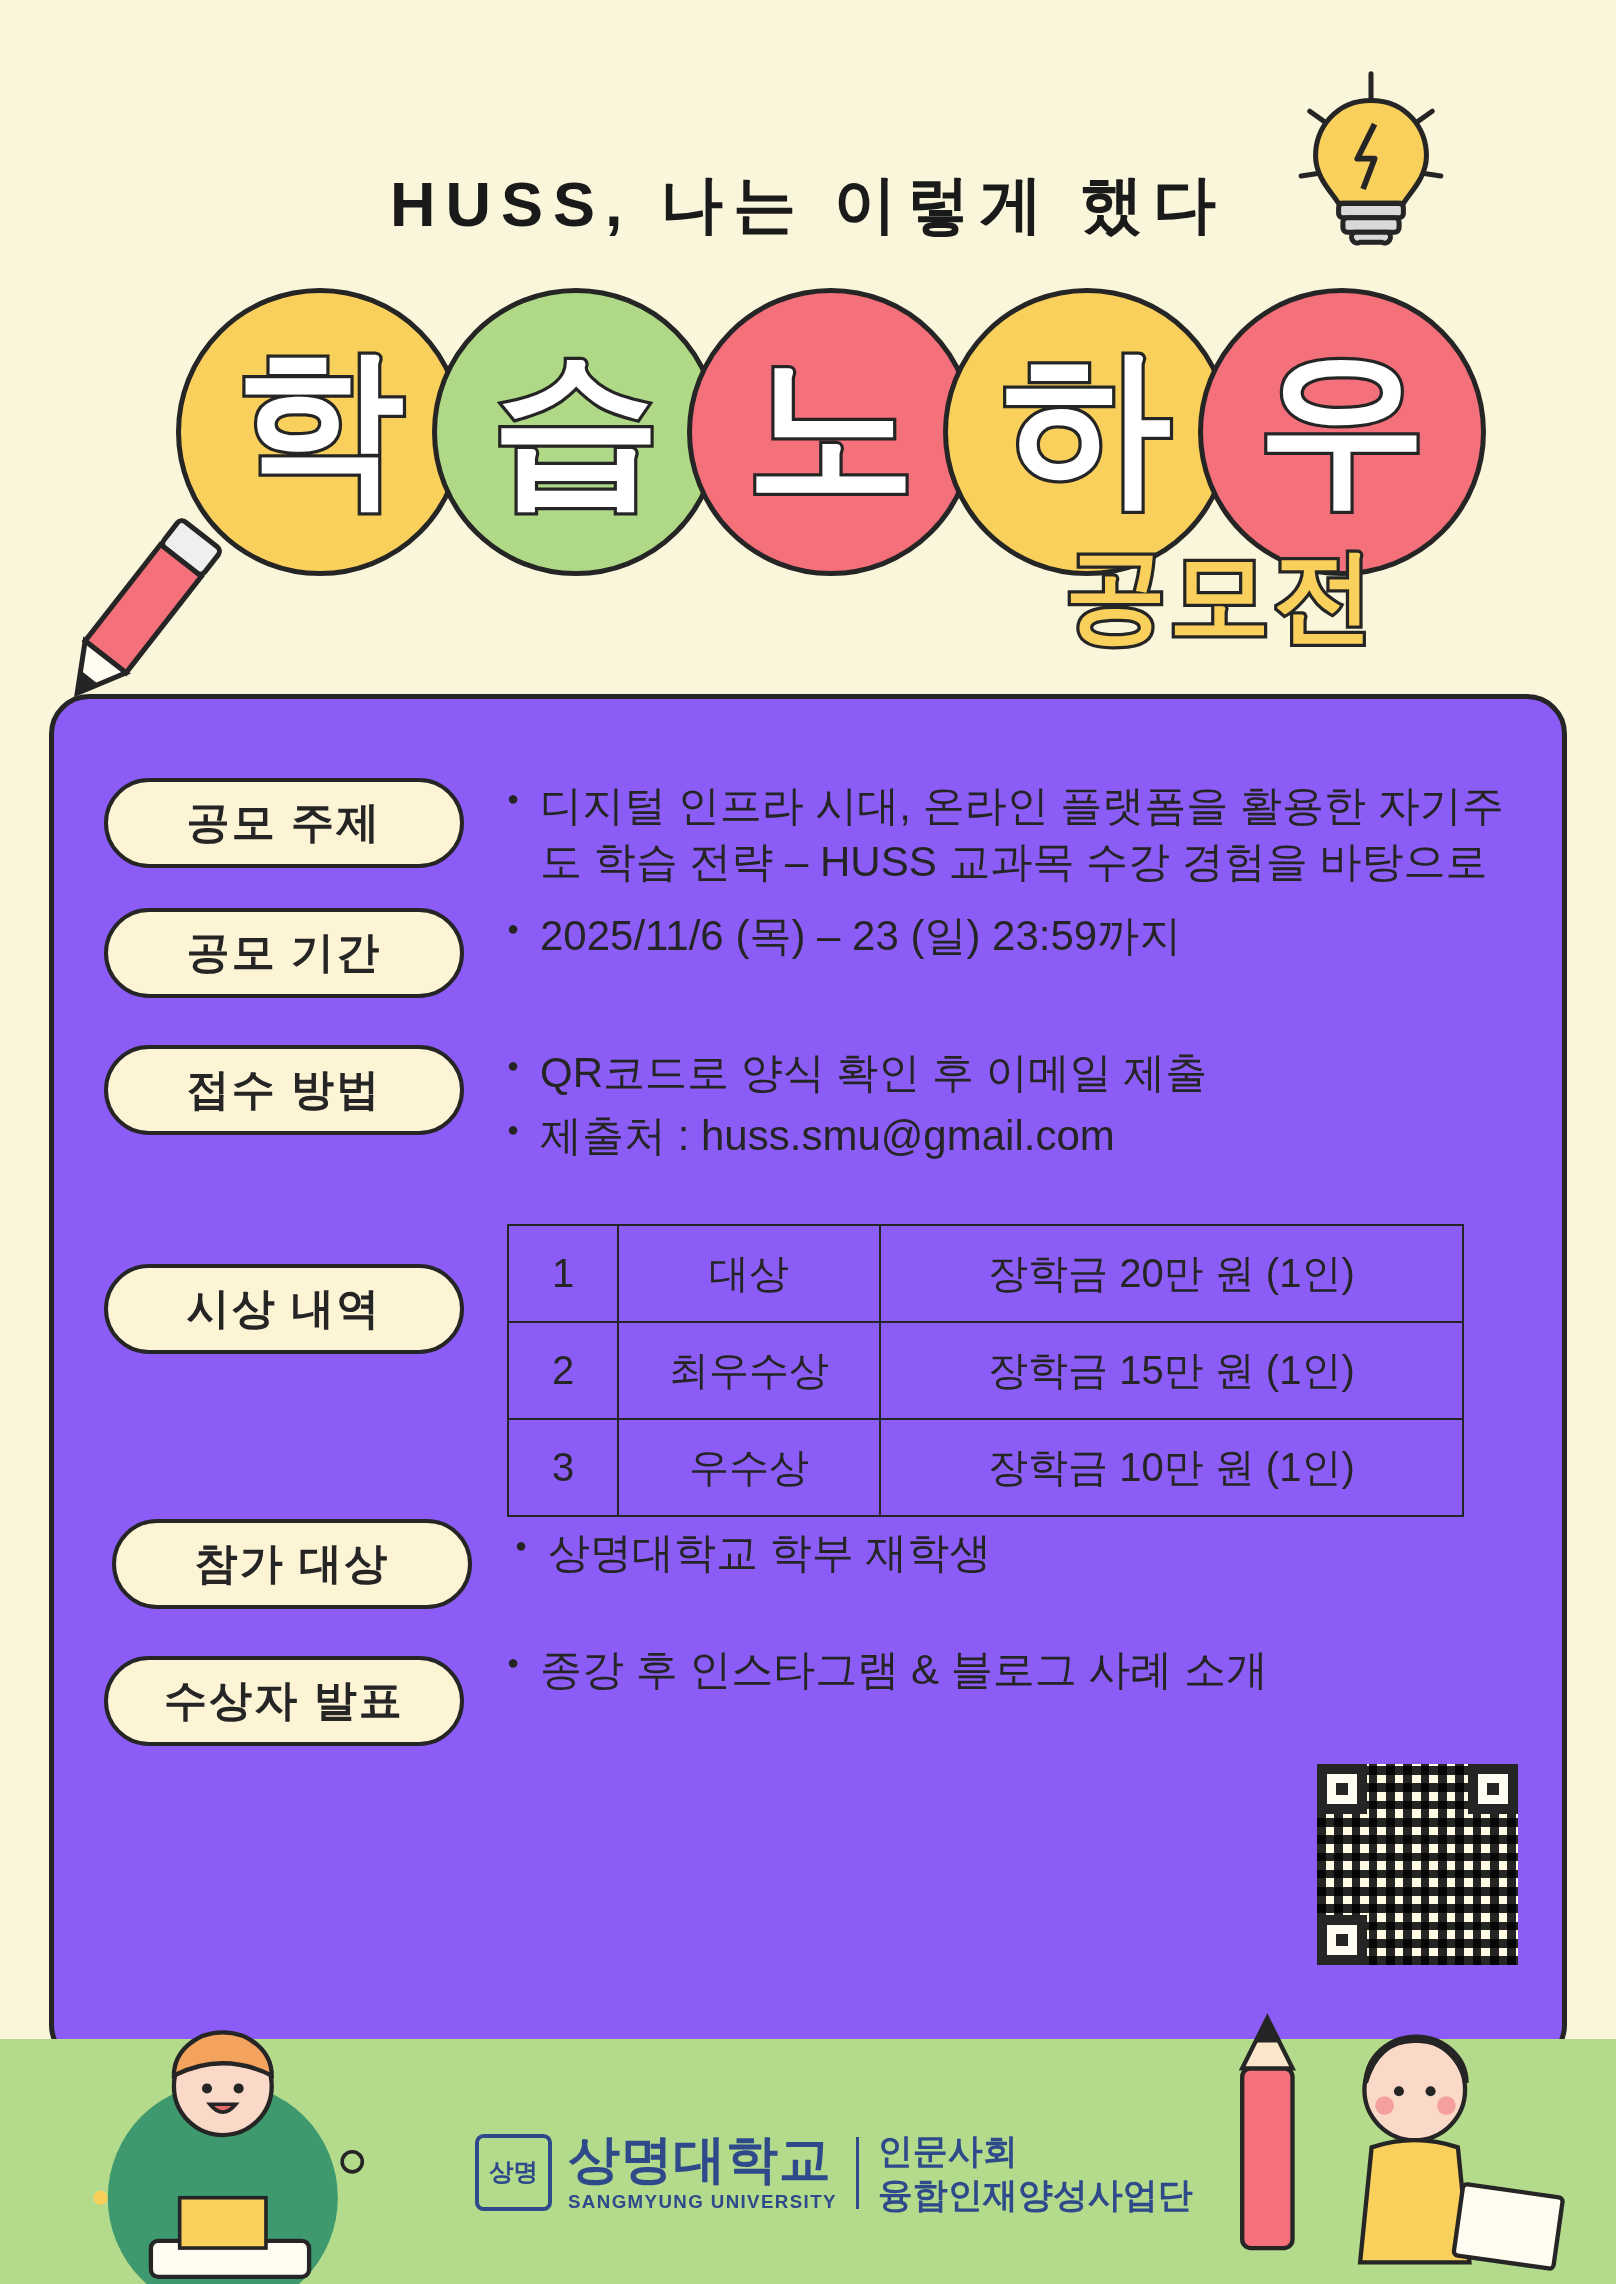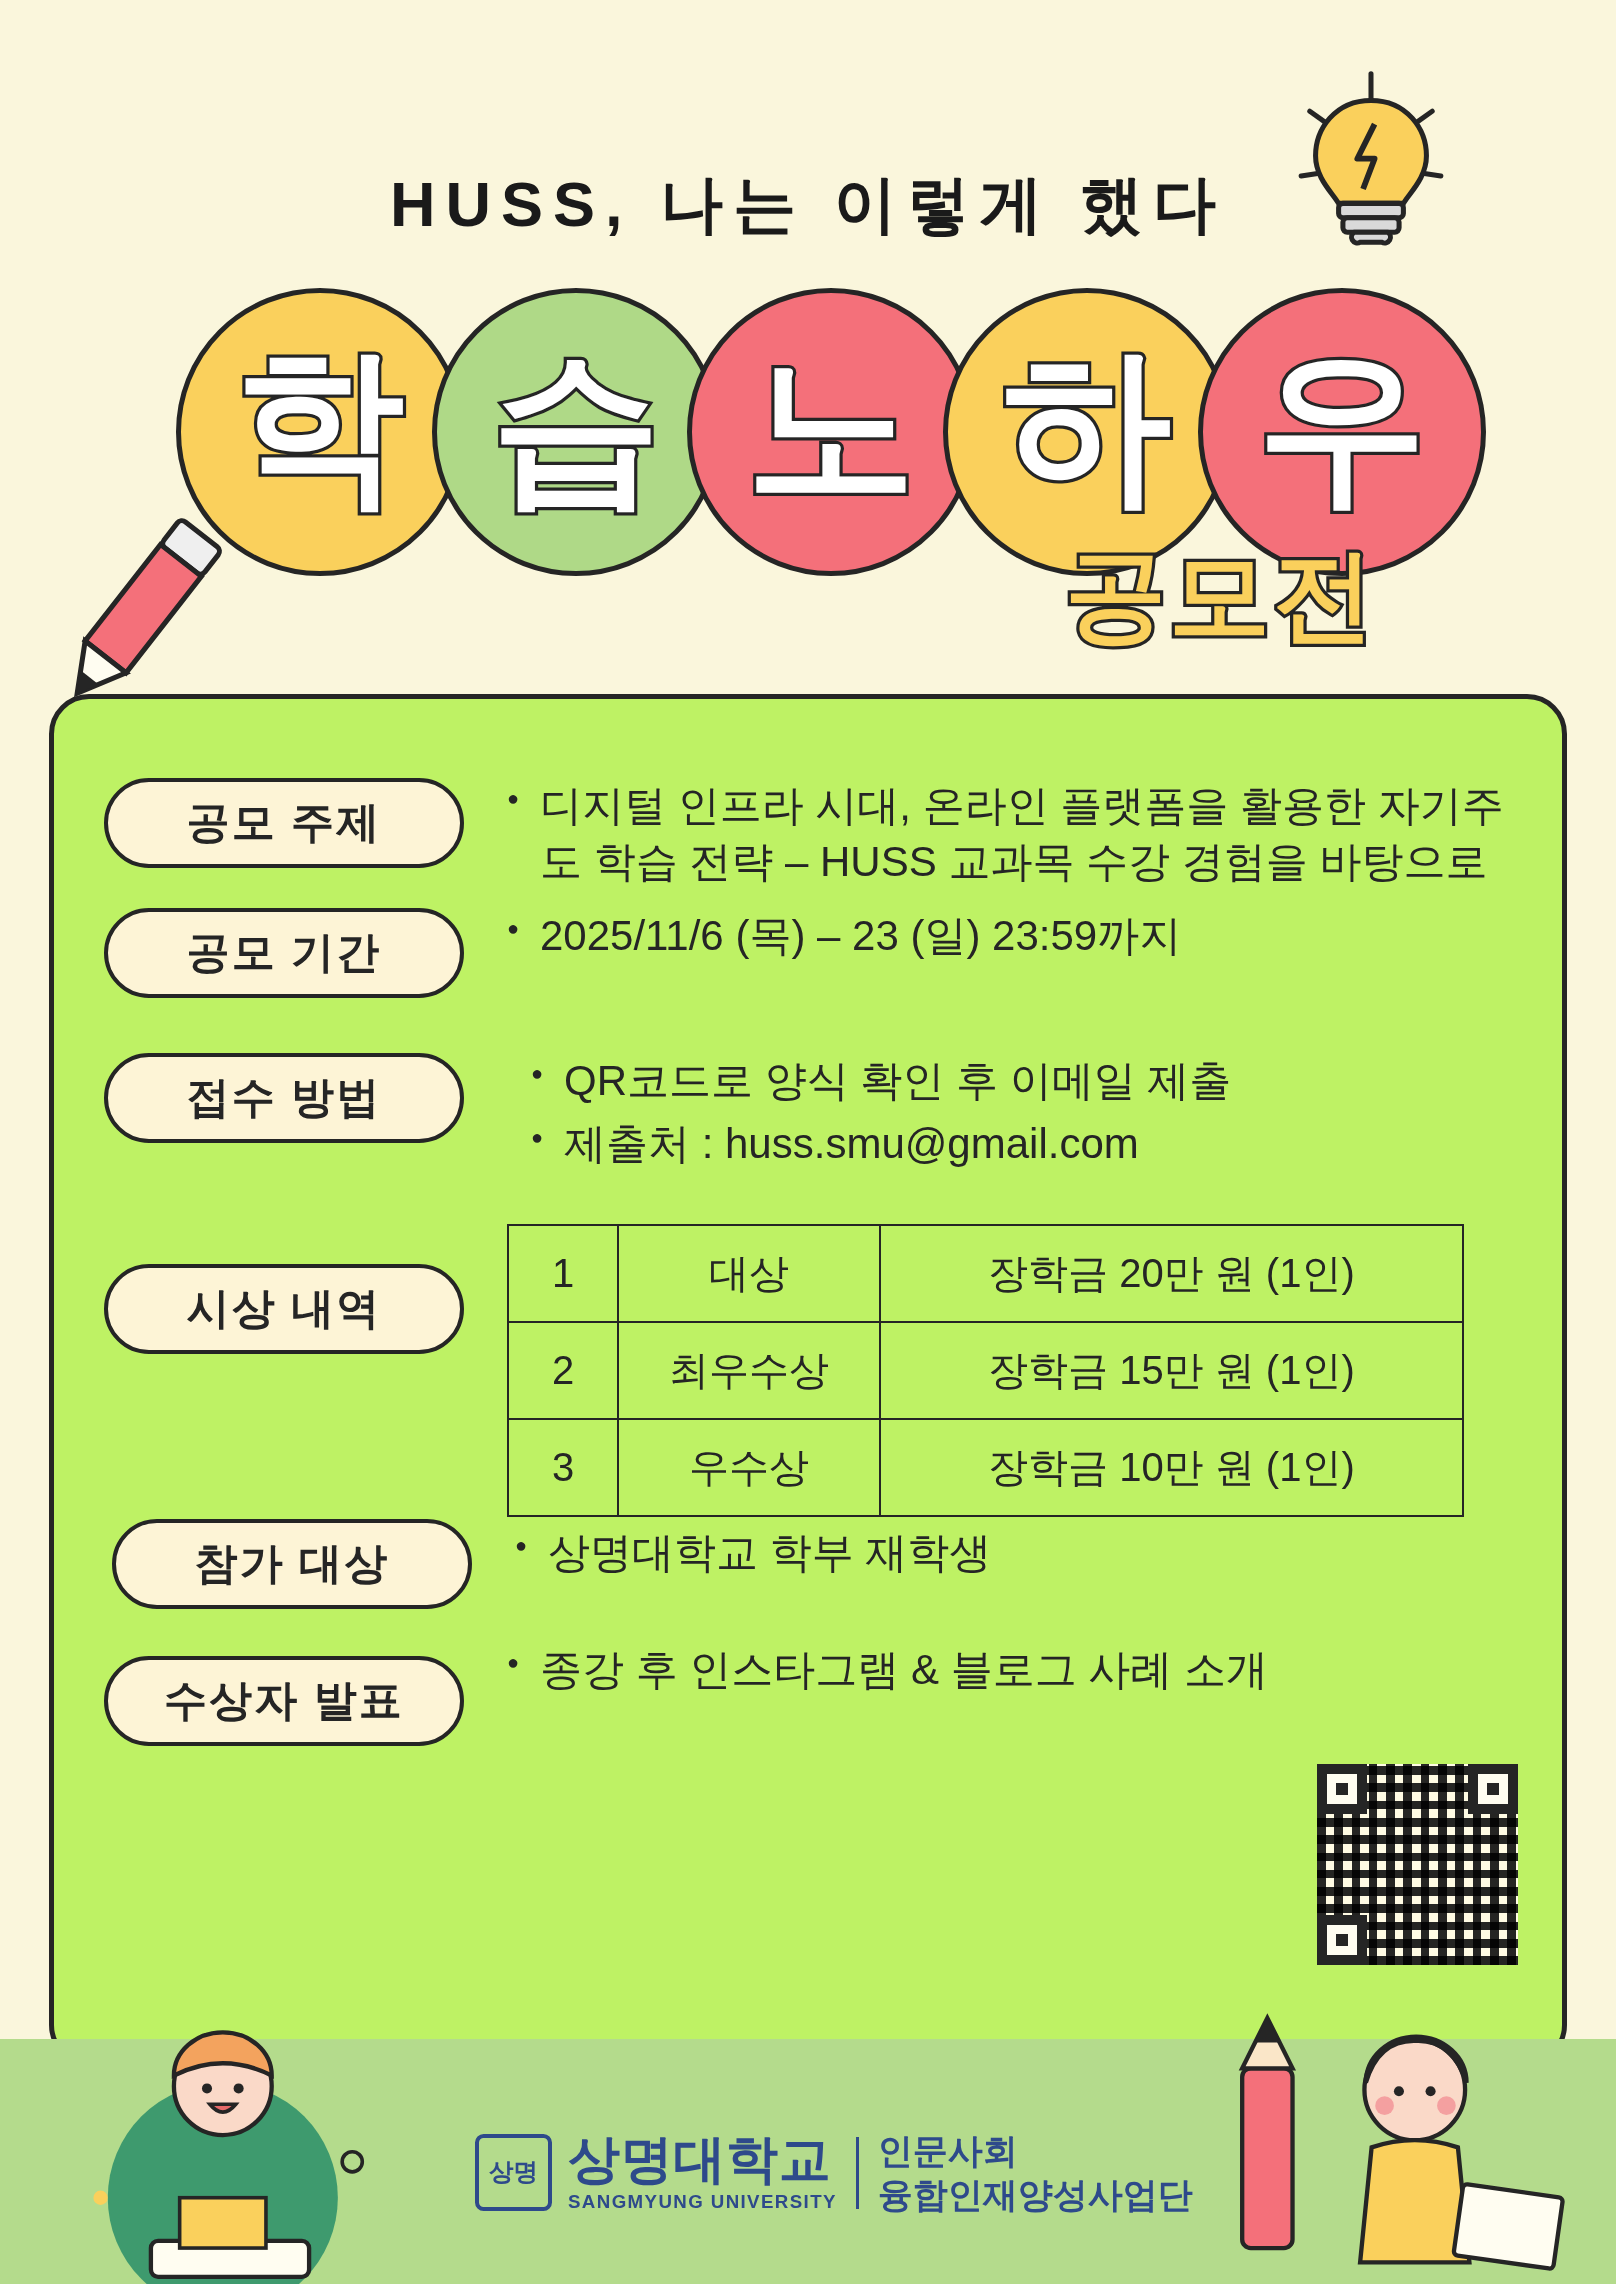--- a/index.html
+++ b/index.html
@@ -98,21 +98,21 @@
     letter-spacing: 2.9px;
   }
 
   
   .card {
     position: absolute;
     top: 694px;
     left: 49px;
     width: 1518px;
     height: 1371px;
-    background: #bef264;
+    background: #8b5cf6;
     border: 5px solid #252525;
     border-radius: 40px;
     box-sizing: border-box;
   }
 
   .row {
     position: absolute;
     display: flex;
     align-items: flex-start;
   }
@@ -154,21 +154,21 @@
     position: absolute;
     left: -33px;
     top: 1.4px;
     font-size: 20px;
     line-height: 1.9;
   }
 
   
   #row-topic   { top: 79px; left: 50px; width: 1425px; }
   #row-period  { top: 209px; left: 50px; width: 1425px; }
-  #row-apply   { top: 354px; left: 50px; width: 1425px; gap: 24px; }
+  #row-apply   { top: 346px; left: 50px; width: 1425px; }
   #row-award   { top: 525px; left: 50px; width: 1425px; }
   #row-target  { top: 820px; left: 58px; width: 1425px; }
   #row-notice  { top: 943px; left: 50px; width: 1425px; }
 
   .row .pill-wrap { width: 360px; flex: 0 0 360px; }
   .row .content { margin-left: 43px; flex: 1; }
 
   
   .qr {
     position: absolute;

